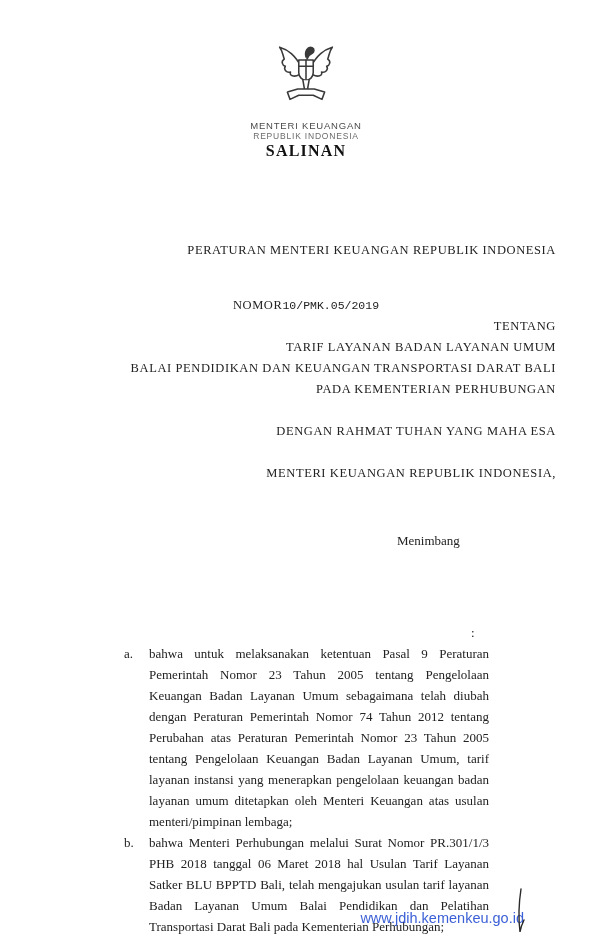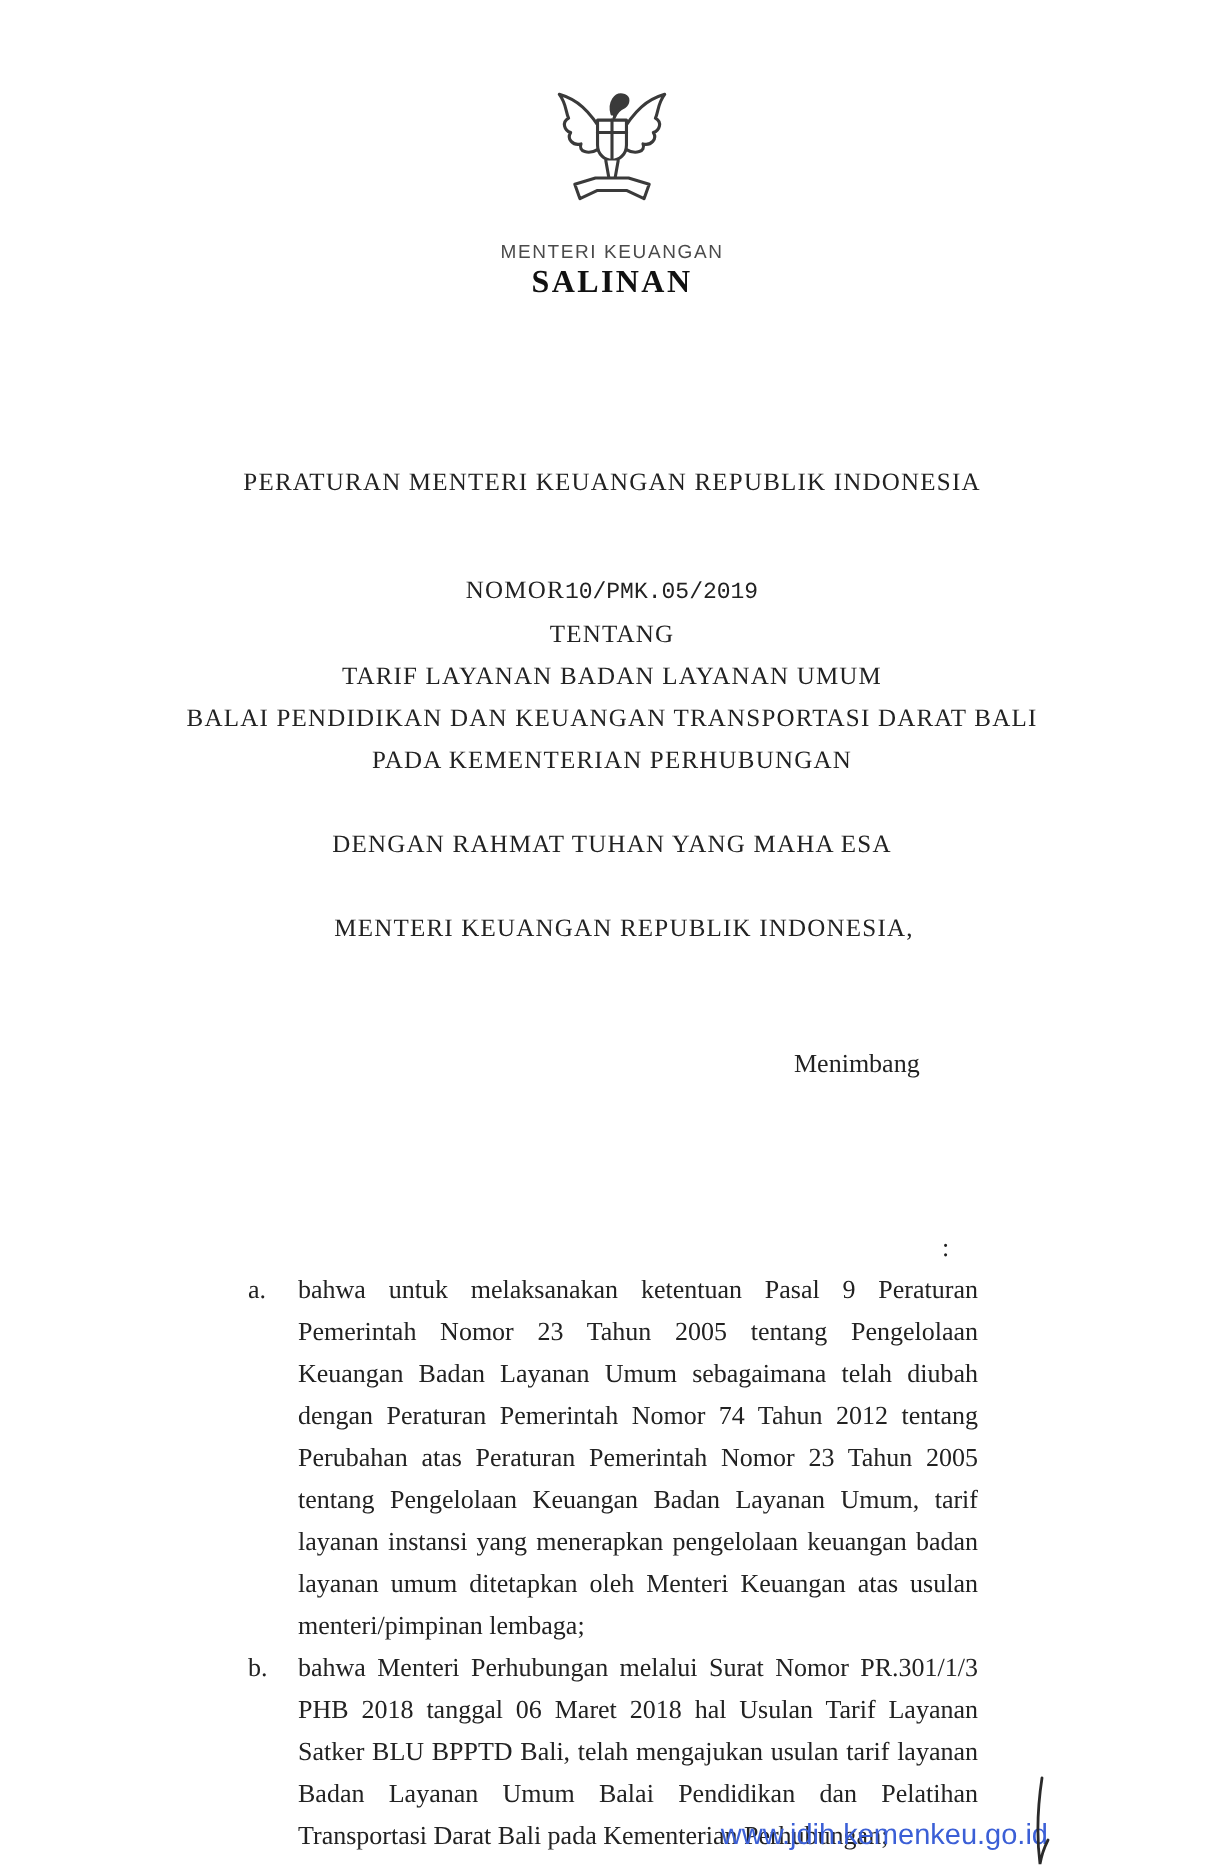--- a/index.html
+++ b/index.html
@@ -40,21 +40,21 @@
   .copy-label {
     font-size: 16px;
     font-weight: bold;
     letter-spacing: 1.2px;
     color: #111;
     margin-top: 1px;
   }
   
   .title-block {
     margin-top: 80px;
-    text-align: center;
+    text-align: right;
     font-size: 12.5px;
     letter-spacing: 0.6px;
     line-height: 21px;
     color: #222;
   }
   .nomor-line {
     display: flex;
     justify-content: center;
     align-items: baseline;
   }
@@ -126,20 +126,21 @@
         <path d="M46 50 L74 50 L74 74 C74 83 67 89 60 89 C53 89 46 83 46 74 Z"></path>
         <line x1="46" y1="62" x2="74" y2="62"></line>
         <line x1="60" y1="50" x2="60" y2="89"></line>
 
         <path d="M54 89 L57 106 L60 112 L63 106 L66 89"></path>
 
         <path d="M24 112 L44 106 L76 106 L96 112 L91 126 L74 118 L46 118 L29 126 Z"></path>
       </g>
     </svg>
     <div class="ministry-line1">MENTERI KEUANGAN</div>
+    <div class="ministry-line2">REPUBLIK INDONESIA</div>
     <div class="copy-label">SALINAN</div>
   </div>
 
   <div class="title-block">
     <div>PERATURAN MENTERI KEUANGAN REPUBLIK INDONESIA</div>
     <div class="nomor-line">
       <span>NOMOR</span>
       <span class="nomor-value">10/PMK.05/2019</span>
     </div>
     <div>TENTANG</div>

